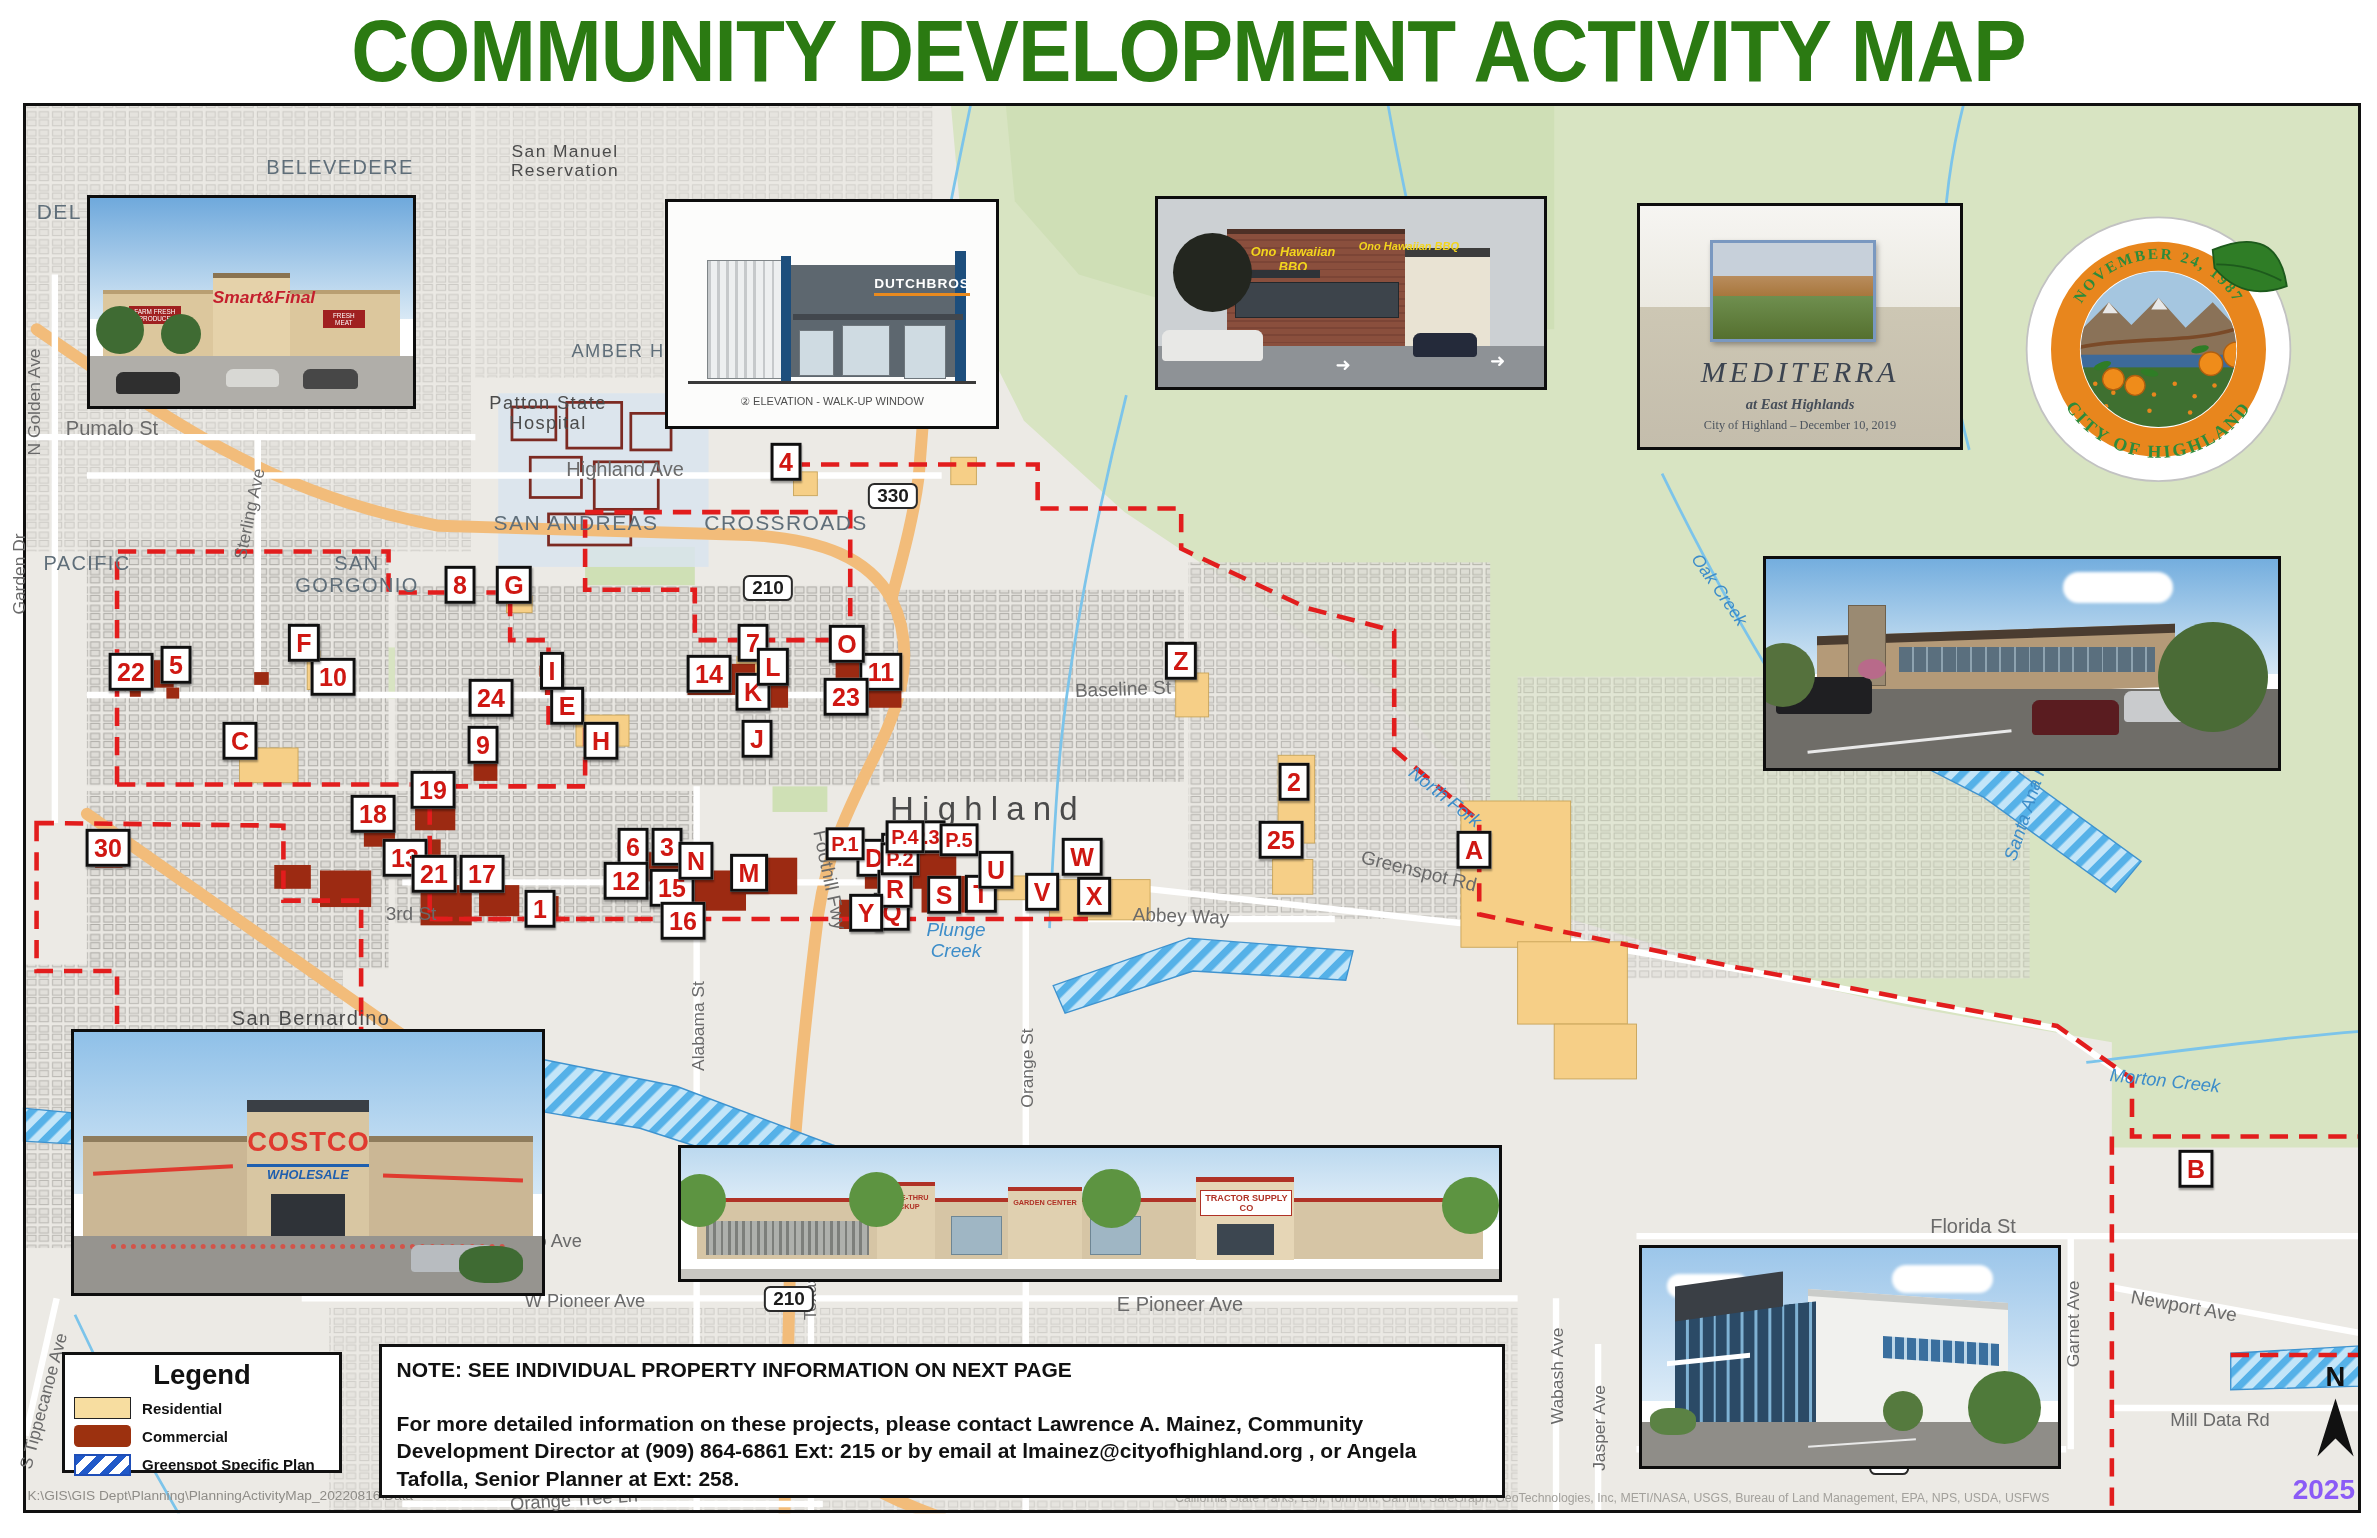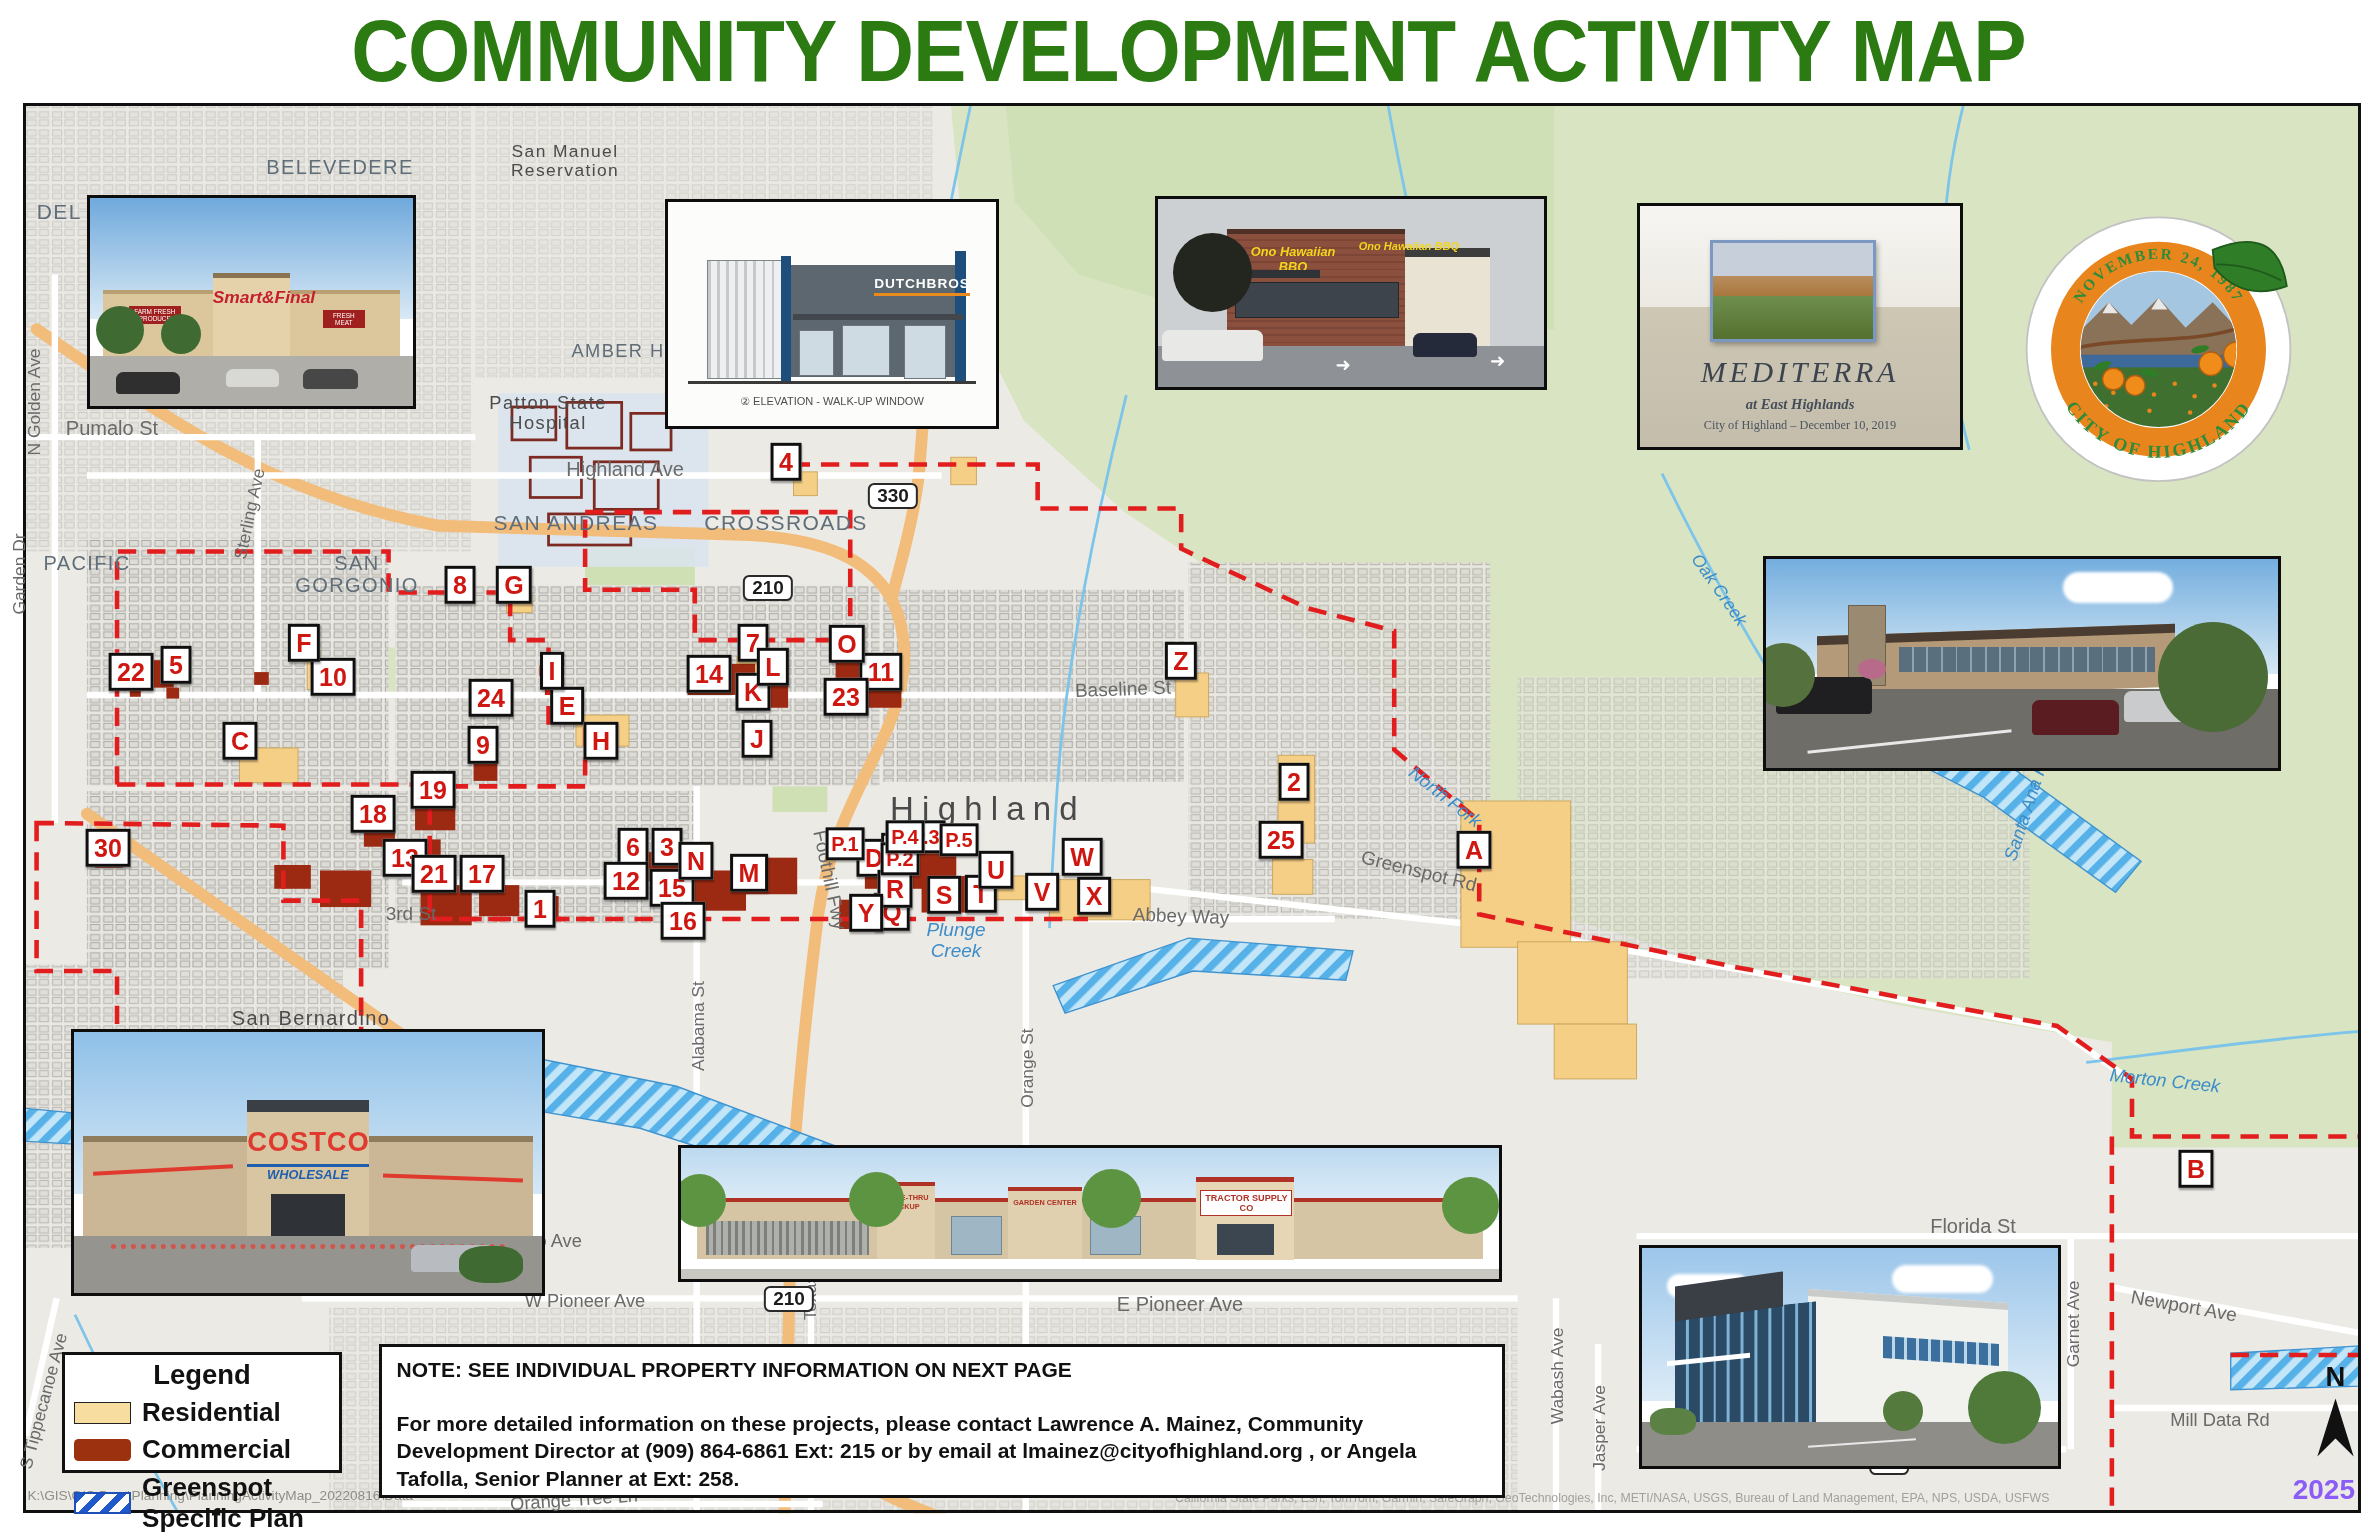--- a/index.html
+++ b/index.html
@@ -20,21 +20,21 @@
   .inset{position:absolute;border:3.7px solid #0d0d0d;background:#fff;overflow:hidden;z-index:12;box-sizing:border-box;}
   .abs{position:absolute;}
   
   .legend-box{position:absolute;left:62px;top:1352px;width:280px;height:121px;background:#fff;border:3.7px solid #111;z-index:20;box-sizing:border-box;padding:3.7px 9.1px;}
   .legend-title{text-align:center;font-size:27.4px;font-weight:700;color:#111;}
   .legend-item{display:flex;align-items:center;gap:11px;margin-top:6.4px;}
   .swatch{width:57px;height:22px;flex:0 0 auto;box-sizing:border-box;}
   .swatch.residential{background:#f7dda0;border:1.8px solid #222;}
   .swatch.commercial{background:#9c310f;border-radius:4.6px;}
   .swatch.hatch{border:2.7px solid #1f4fb8;background:repeating-linear-gradient(135deg,#2059c9 0 6.4px,#ffffff 6.4px 14.6px);}
-  .legend-label{font-size:26px;font-weight:700;color:#111;}
+  .legend-label{font-size:15px;font-weight:700;color:#111;}
   .note-box{position:absolute;left:379px;top:1344px;width:1126px;height:154px;background:#fff;border:3.7px solid #111;z-index:20;box-sizing:border-box;padding:11px 14.6px;color:#111;}
   .note-line1{font-size:21px;font-weight:700;}
   .note-line2{font-size:21px;font-weight:700;margin-top:28px;line-height:1.3;}
   .filepath{position:absolute;left:27.4px;top:1488px;font-size:13.7px;color:#8f8d88;z-index:6;}
   .attribution{position:absolute;left:1175px;top:1491px;width:1079px;font-size:12.3px;color:#a3a19c;z-index:6;}
   .year{position:absolute;right:22px;top:1474px;font-size:28px;font-weight:800;color:#8b5cf6;z-index:21;}
   .north{position:absolute;left:2310px;top:1361px;z-index:21;text-align:center;}
   .north .n{font-size:27.4px;font-weight:700;color:#111;}
   
   .sky{position:absolute;left:0;top:0;right:0;height:60%;background:linear-gradient(#6fa9dc,#d9e9f5);}

